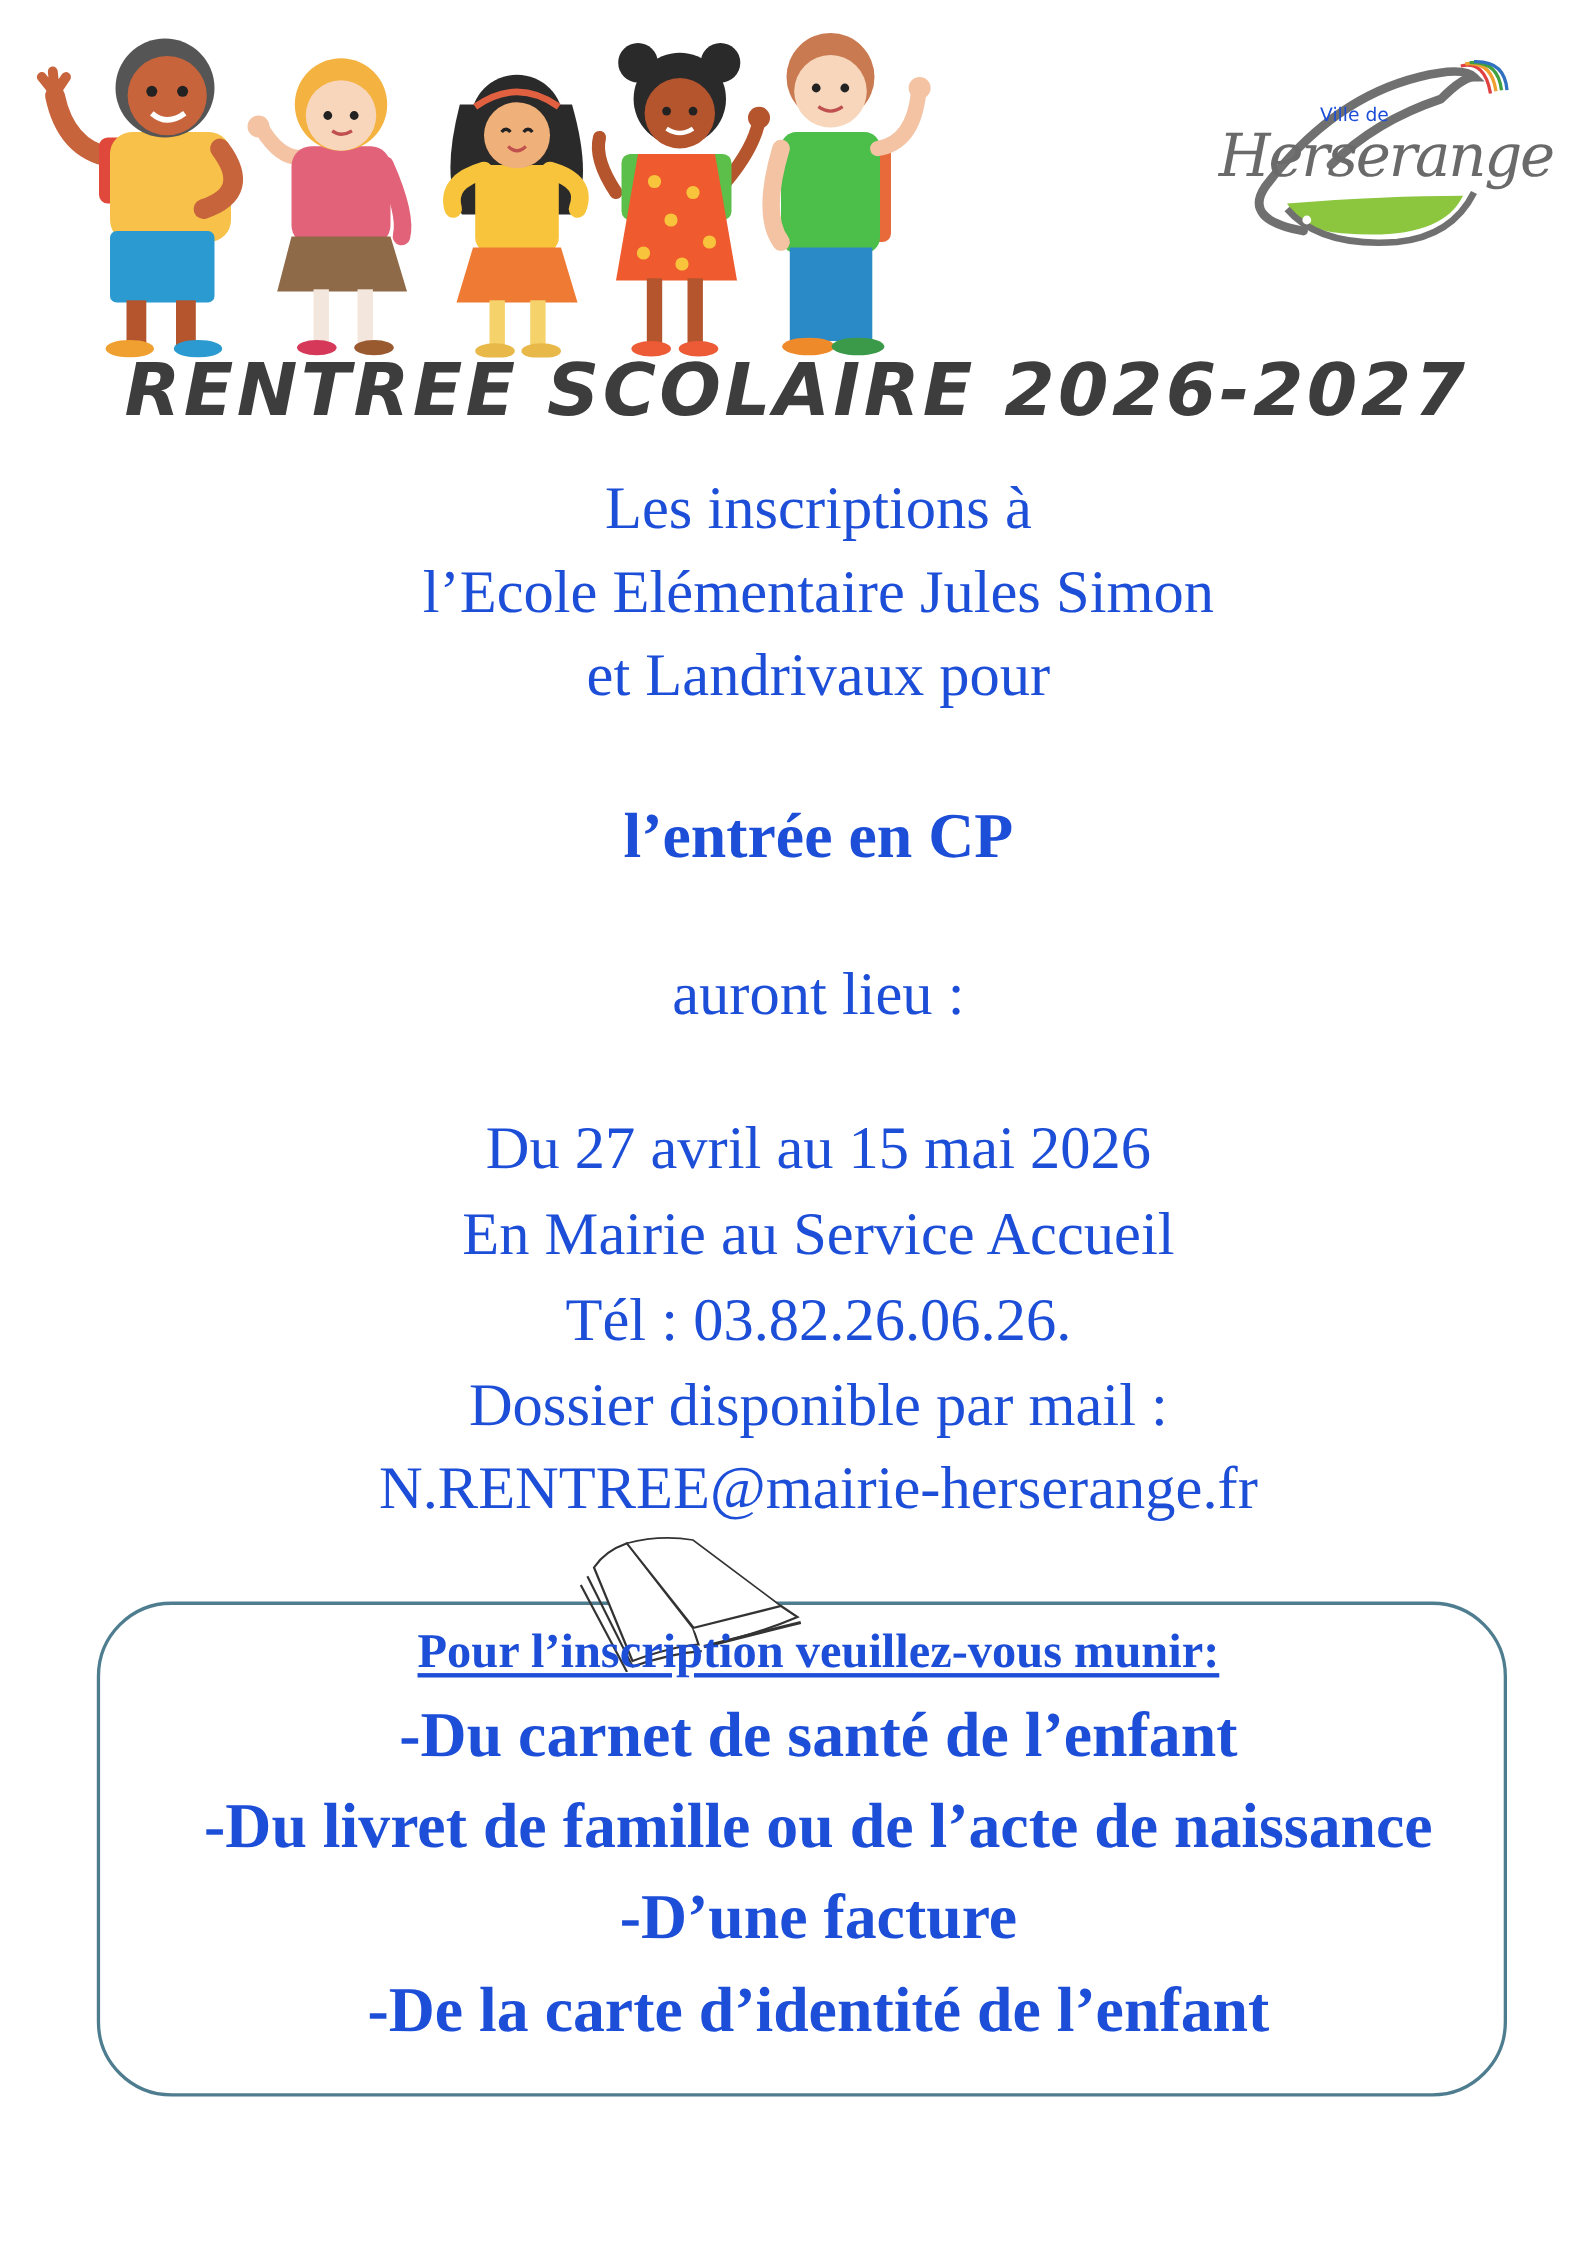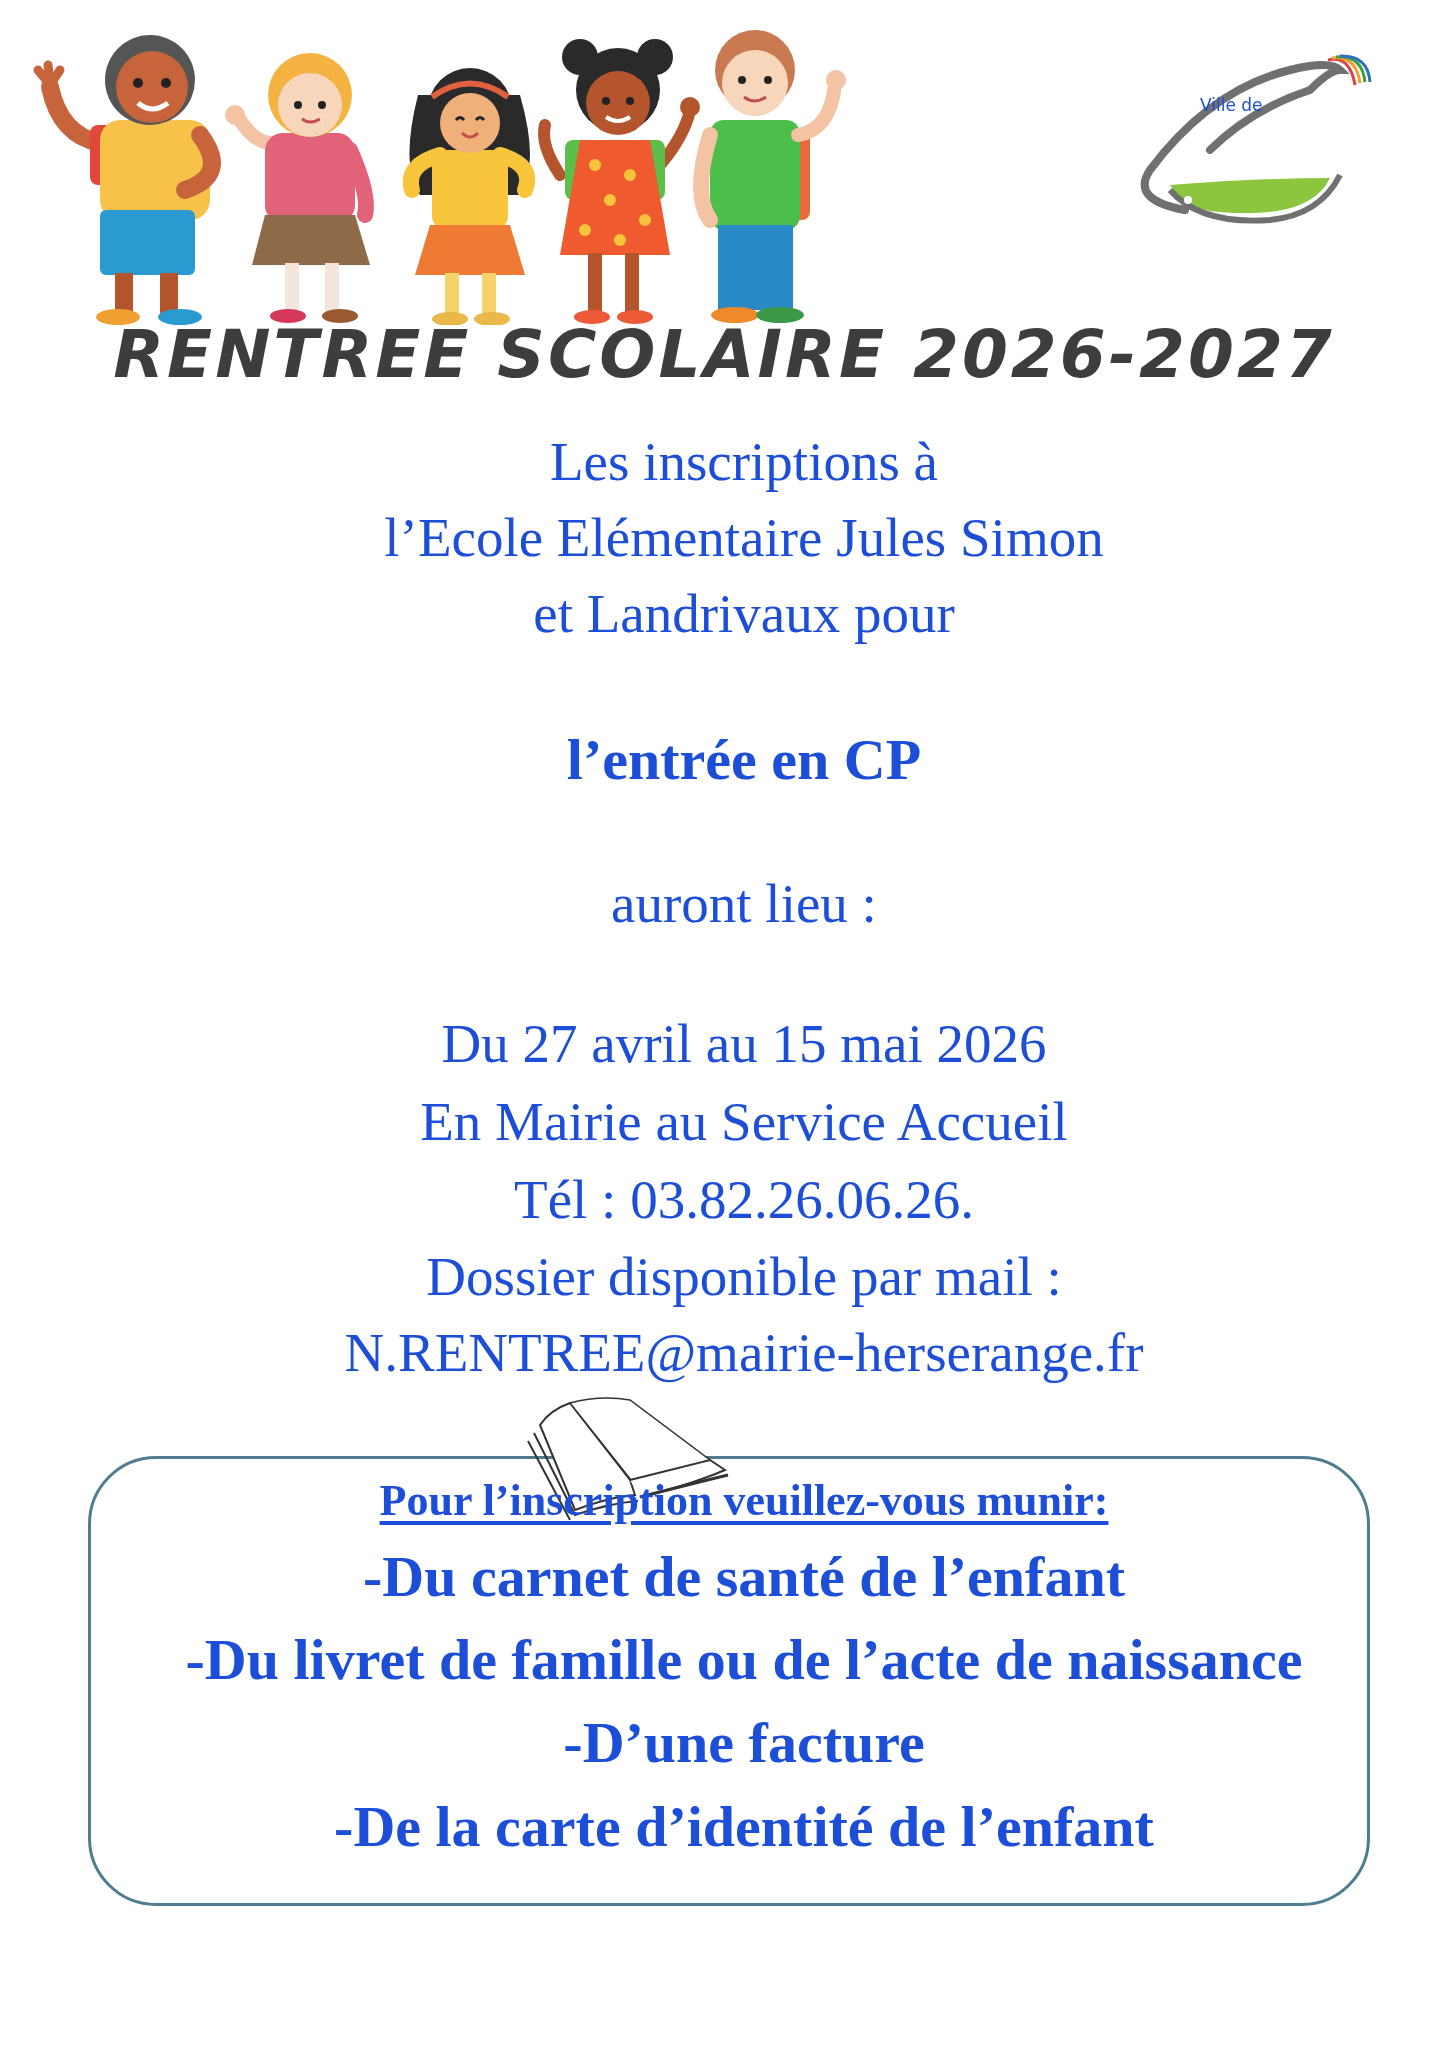--- a/index.html
+++ b/index.html
@@ -136,20 +136,21 @@
     <path d="M95 160 Q40 150 60 120 Q120 40 200 20 Q240 10 250 20 Q240 20 220 40 Q160 60 120 100" stroke="#707070" stroke-width="8" fill="none" stroke-linecap="round"></path>
     <path d="M238 10 Q260 5 265 35" stroke="#e04040" stroke-width="3" fill="none"></path>
     <path d="M242 8 Q266 5 270 33" stroke="#f0a030" stroke-width="3" fill="none"></path>
     <path d="M246 7 Q272 5 275 32" stroke="#40a040" stroke-width="3" fill="none"></path>
     <path d="M250 6 Q278 5 280 32" stroke="#3070c0" stroke-width="3" fill="none"></path>
     <path d="M80 135 Q170 128 240 128 Q220 170 130 162 Q95 160 80 135 Z" fill="#8cc63f"></path>
     <path d="M80 140 Q110 175 180 170 Q230 165 250 125" stroke="#707070" stroke-width="6" fill="none"></path>
     <circle cx="98" cy="150" r="4" fill="#ffffff"></circle>
   </svg>
   <span class="abs" style="left:110px;top:45px;font-family:'DejaVu Sans',sans-serif;font-size:17px;color:#1d4ed8;">Ville de</span>
+  <span class="abs" style="left:18px;top:60px;font-family:'DejaVu Serif',serif;font-style:italic;font-size:54px;color:#6a6a6a;letter-spacing:-2px;">Herserange</span>
 </div>
 
 <div id="title">RENTREE SCOLAIRE 2026-2027</div>
 
 <div class="center-line serif intro" style="top:432px">Les inscriptions à</div>
 <div class="center-line serif intro" style="top:508px">l’Ecole Elémentaire Jules Simon</div>
 <div class="center-line serif intro" style="top:584px">et Landrivaux pour</div>
 
 <div class="center-line serif big-bold" style="top:728px">l’entrée en CP</div>
 

